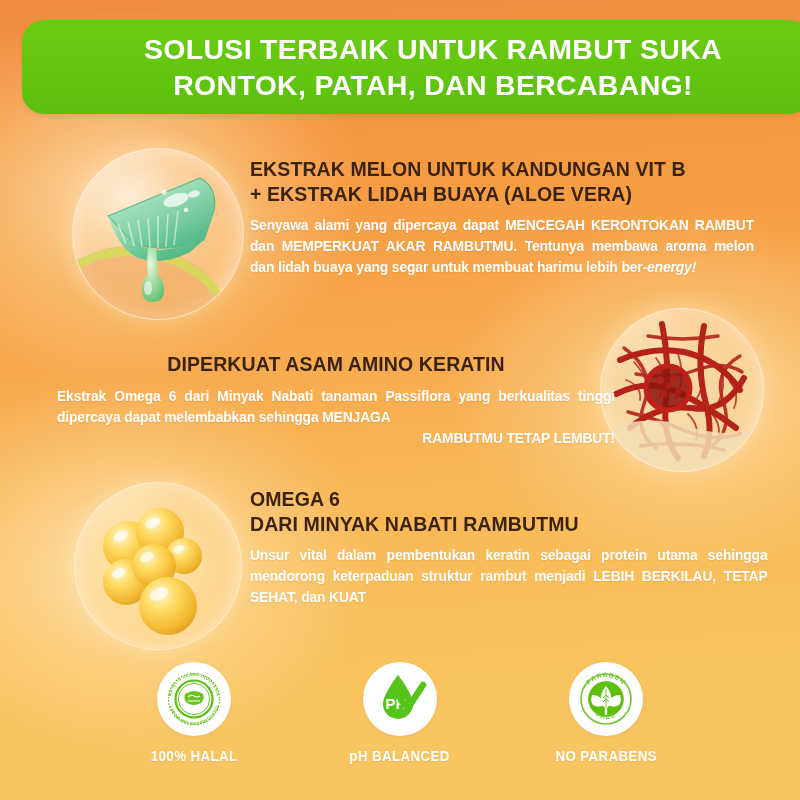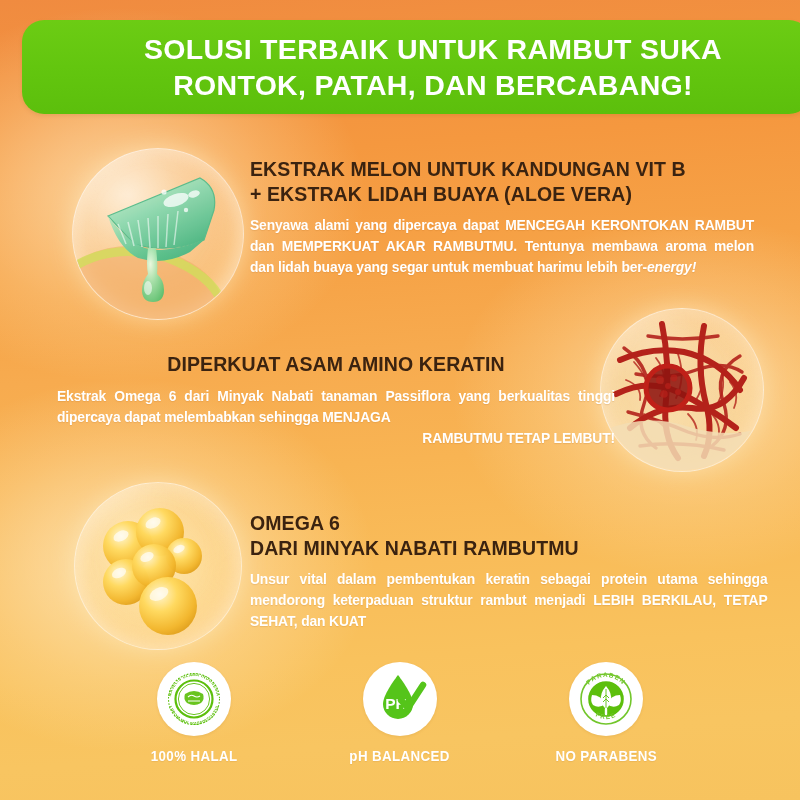--- a/index.html
+++ b/index.html
@@ -95,21 +95,21 @@
 
   
   #sec2 { left: 48px; top: 352px; width: 562px; text-align: center; margin-left: 7px; }
   #sec2 .body-text {
     width: 620px; margin-top: 8px; text-align: justify;
     margin-left: -29px;
   }
   #sec2 .body-text .last { display: block; text-align: right; }
 
   
-  #sec3 { left: 250px; top: 487px; width: 520px; margin-top: 24px; }
+  #sec3 { left: 250px; top: 487px; width: 520px; }
   #sec3 .body-text { width: 575px; text-align: justify; margin-top: 7px; }
 
   
   .bubble {
     position: absolute;
     border-radius: 50%;
   }
   .bubble .glass {
     position: absolute;
     inset: 0;

